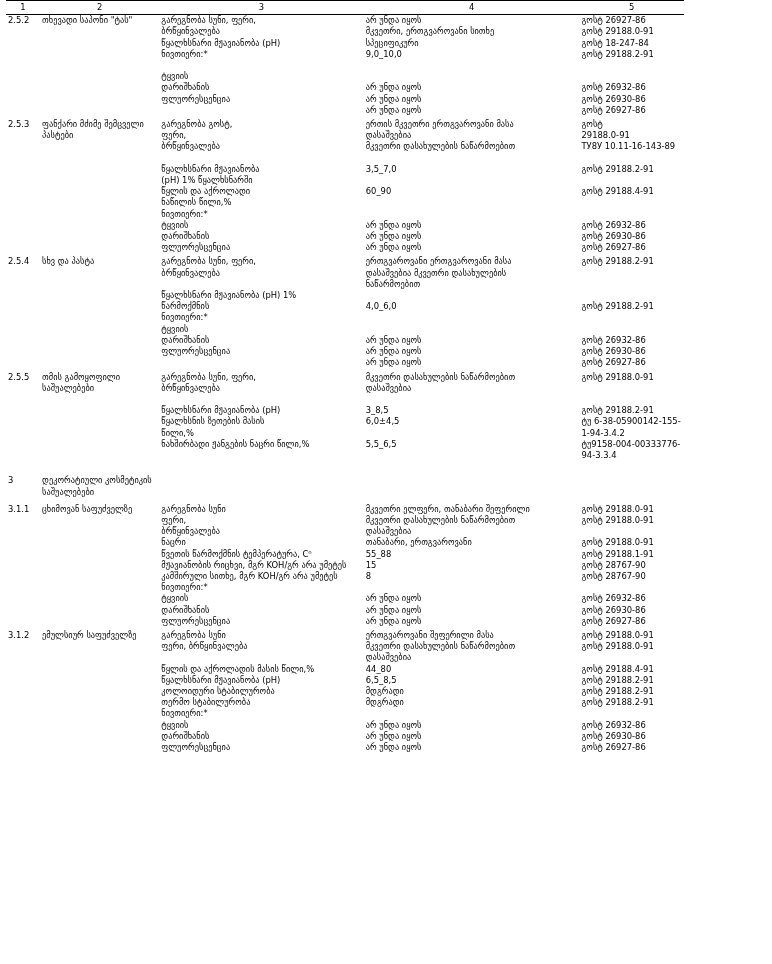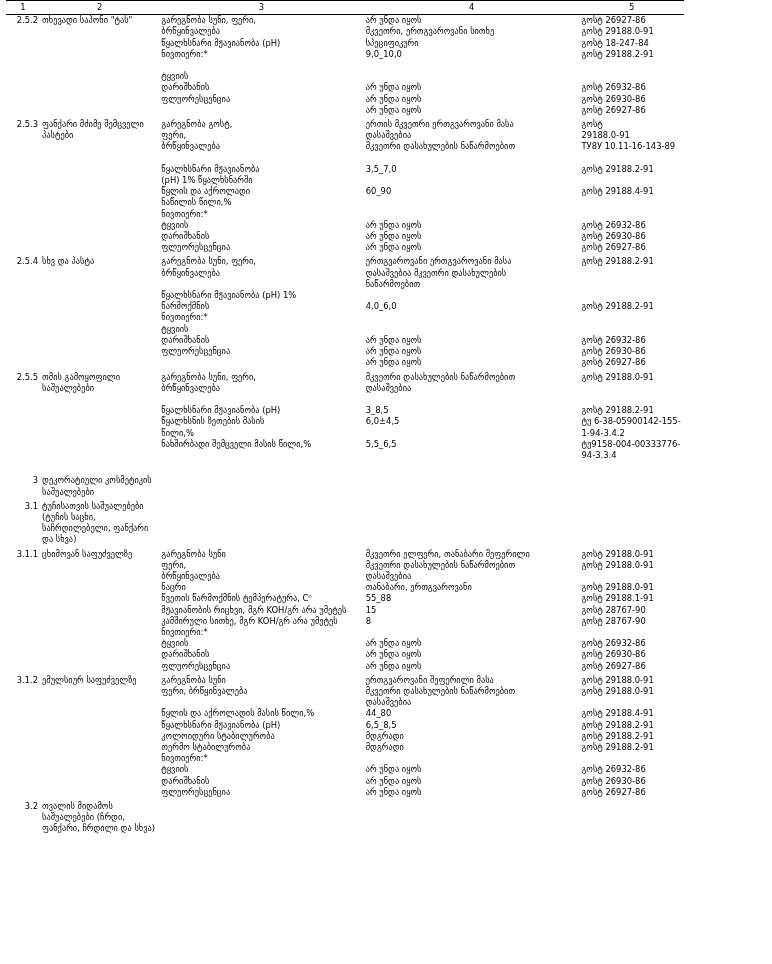--- a/index.html
+++ b/index.html
@@ -47,21 +47,21 @@
     font-size: 8.4px;
     padding-top: 1px;
     padding-bottom: 1px;
   }
   .hdr-wrap {
     border-top: 1px solid #000;
     border-bottom: 1px solid #000;
     width: 678px;
     margin-left: 6px;
   }
-  .num { text-align: right; }
+  .num { text-align: left; }
   .c3line { display: block; }
 </style>
 </head>
 <body>
 
 <div class="page">
 
   <div class="hdr-wrap">
     <table class="doc" style="margin-left:0;width:678px;">
       <colgroup>
@@ -225,21 +225,21 @@
         <tr>
           <td class="num">2.5.5</td>
           <td>თმის გამოყოფილი საშუალებები</td>
           <td>
             <span class="c3line">გარეგნობა სუნი, ფერი,</span>
             <span class="c3line">ბრწყინვალება</span>
             <span class="c3line">&nbsp;</span>
             <span class="c3line">წყალხსნარი მჟავიანობა (pH)</span>
             <span class="c3line">წყალხსნის ზეთების მასის</span>
             <span class="c3line">წილი,%</span>
-            <span class="c3line">ნახშირბადი შემცველი მასის წილი,%</span>
+            <span class="c3line">ნახშირბადი ჟანგების ნაცრი წილი,%</span>
           </td>
           <td>
             <span class="c3line">მკვეთრი დასახულების ნაწარმოებით</span>
             <span class="c3line">დასაშვებია</span>
             <span class="c3line">&nbsp;</span>
             <span class="c3line">3_8,5</span>
             <span class="c3line">6,0±4,5</span>
             <span class="c3line">&nbsp;</span>
             <span class="c3line">5,5_6,5</span>
           </td>
@@ -258,27 +258,20 @@
         </tr>
         <tr>
           <td class="num">3</td>
           <td>დეკორატიული კოსმეტიკის საშუალებები</td>
           <td></td>
           <td></td>
           <td></td>
         </tr>
         <tr>
           <td colspan="5" style="height: 3px; line-height: 3px; font-size: 3px;">&nbsp;</td>
-        </tr>
-        <tr>
-          <td class="num">3.1</td>
-          <td>ტუჩისათვის საშუალებები (ტუჩის საცხი, საჩრდილებელი, ფანქარი და სხვა)</td>
-          <td></td>
-          <td></td>
-          <td></td>
         </tr>
         <tr>
           <td colspan="5" style="height: 3px; line-height: 3px; font-size: 3px;">&nbsp;</td>
         </tr>
         <tr>
           <td class="num">3.1.1</td>
           <td>ცხიმოვან საფუძველზე</td>
           <td>
             <span class="c3line">გარეგნობა სუნი</span>
             <span class="c3line">ფერი,</span>
@@ -362,25 +355,18 @@
             <span class="c3line">&nbsp;</span>
             <span class="c3line">გოსტ 26932-86</span>
             <span class="c3line">გოსტ 26930-86</span>
             <span class="c3line">გოსტ 26927-86</span>
           </td>
         </tr>
         <tr>
           <td colspan="5" style="height: 3px; line-height: 3px; font-size: 3px;">&nbsp;</td>
         </tr>
         <tr>
-          <td class="num">3.2</td>
-          <td>თვალის მიდამოს საშუალებები (ჩრდი, ფანქარი, ჩრდილი და სხვა)</td>
-          <td></td>
-          <td></td>
-          <td></td>
-        </tr>
-        <tr>
           <td colspan="5" style="height: 3px; line-height: 3px; font-size: 3px;">&nbsp;</td>
         </tr>
       </tbody>
   </table>
 
 </div>
 
 </body></html>

